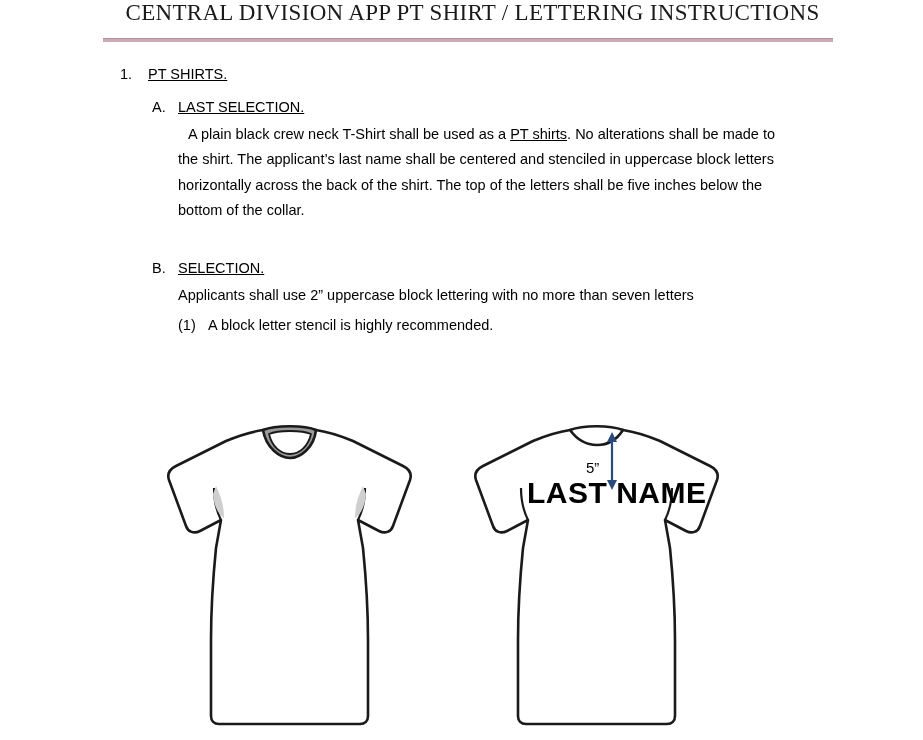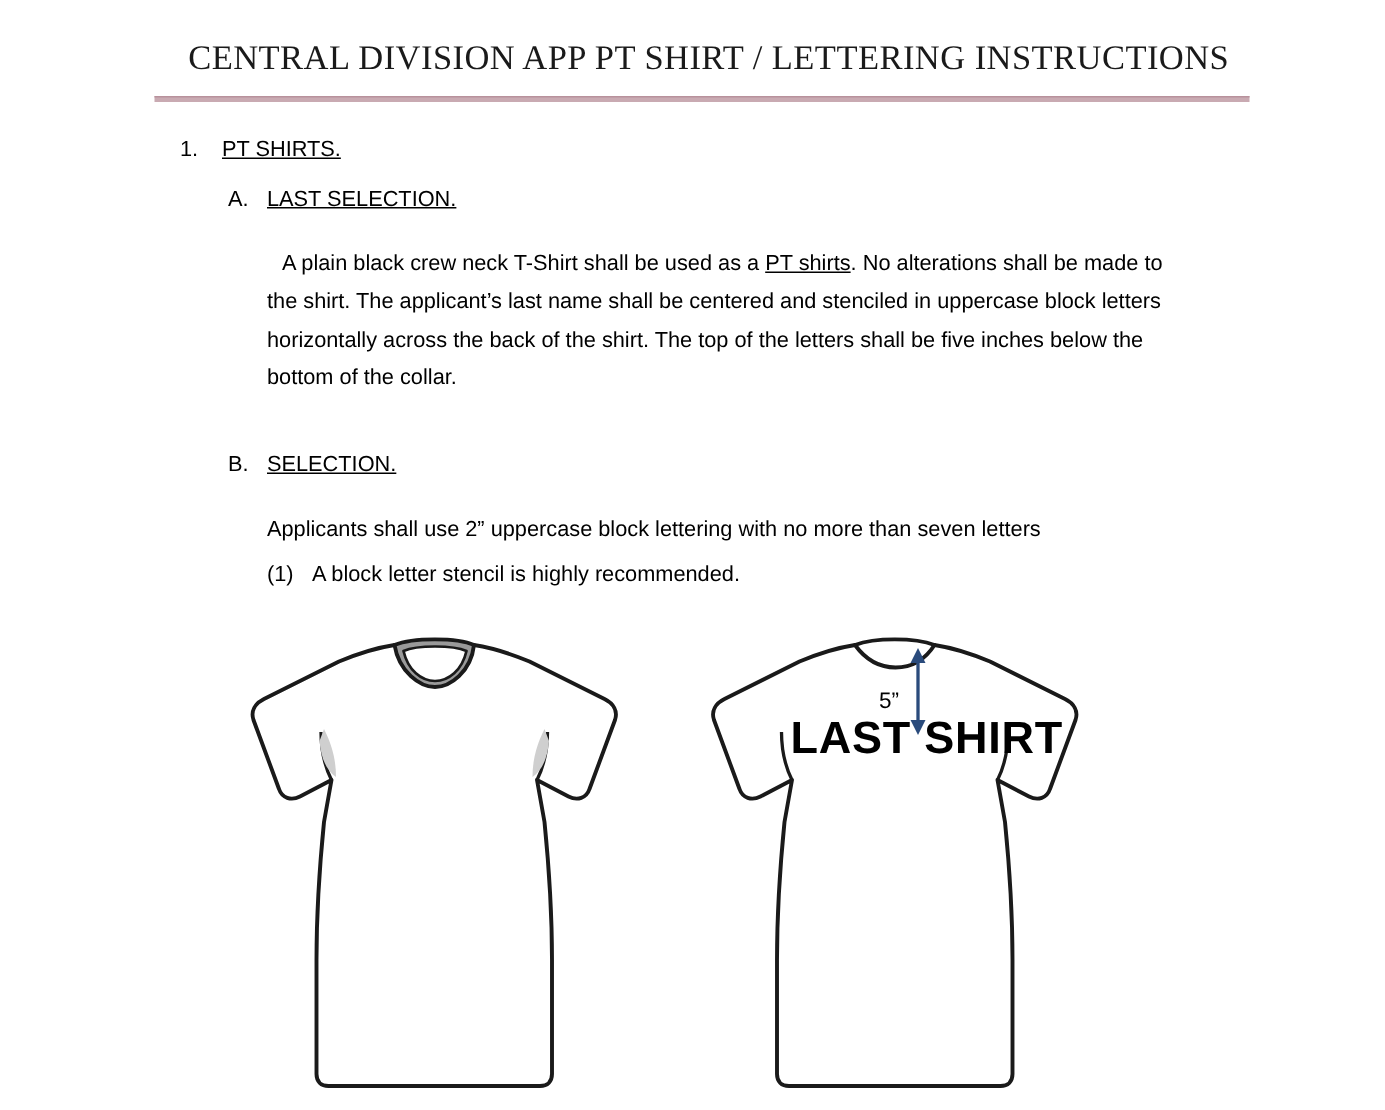--- a/index.html
+++ b/index.html
@@ -17,21 +17,20 @@
   }
 
   .page {
     position: relative;
     width: 923px;
     height: 740px;
   }
 
   
   .title-block {
-    padding-top: 26px;
     text-align: center;
     margin-left: 12px;
   }
   .doc-title {
     font-family: "Liberation Serif", serif;
     font-size: 23px;
     letter-spacing: 0.3px;
     font-weight: normal;
     color: #1a1a1a;
     margin: 0;
@@ -68,21 +67,21 @@
     position: relative;
     margin-top: 12px;
   }
   .lvl2-marker {
     position: absolute;
     left: -26px;
     top: 0;
   }
   .para {
     margin-left: 178px;
-    margin-top: 20px;
+    margin-top: 4px;
     width: 620px;
     line-height: 1.75;
   }
   .para .ind {
     padding-left: 10px;
   }
   .sub-list {
     margin-left: 178px;
     margin-top: 6px;
     width: 620px;
@@ -241,15 +240,15 @@
         <path d="M665 112 C670 102 672 92 672 80" fill="none" stroke="#1a1a1a" stroke-width="2.2"></path>
 
         <line x1="612" y1="28" x2="612" y2="78" stroke="#2a4b7c" stroke-width="2.2"></line>
         <polygon points="612,24 607,34 617,34" fill="#2a4b7c"></polygon>
         <polygon points="612,82 607,72 617,72" fill="#2a4b7c"></polygon>
       </g>
     </svg>
   </div>
 
   <div class="measure-text">5”</div>
-  <div class="lastname-text">LAST SHIRT</div>
+  <div class="lastname-text">LAST NAME</div>
 
 </div>
 
 </body></html>

